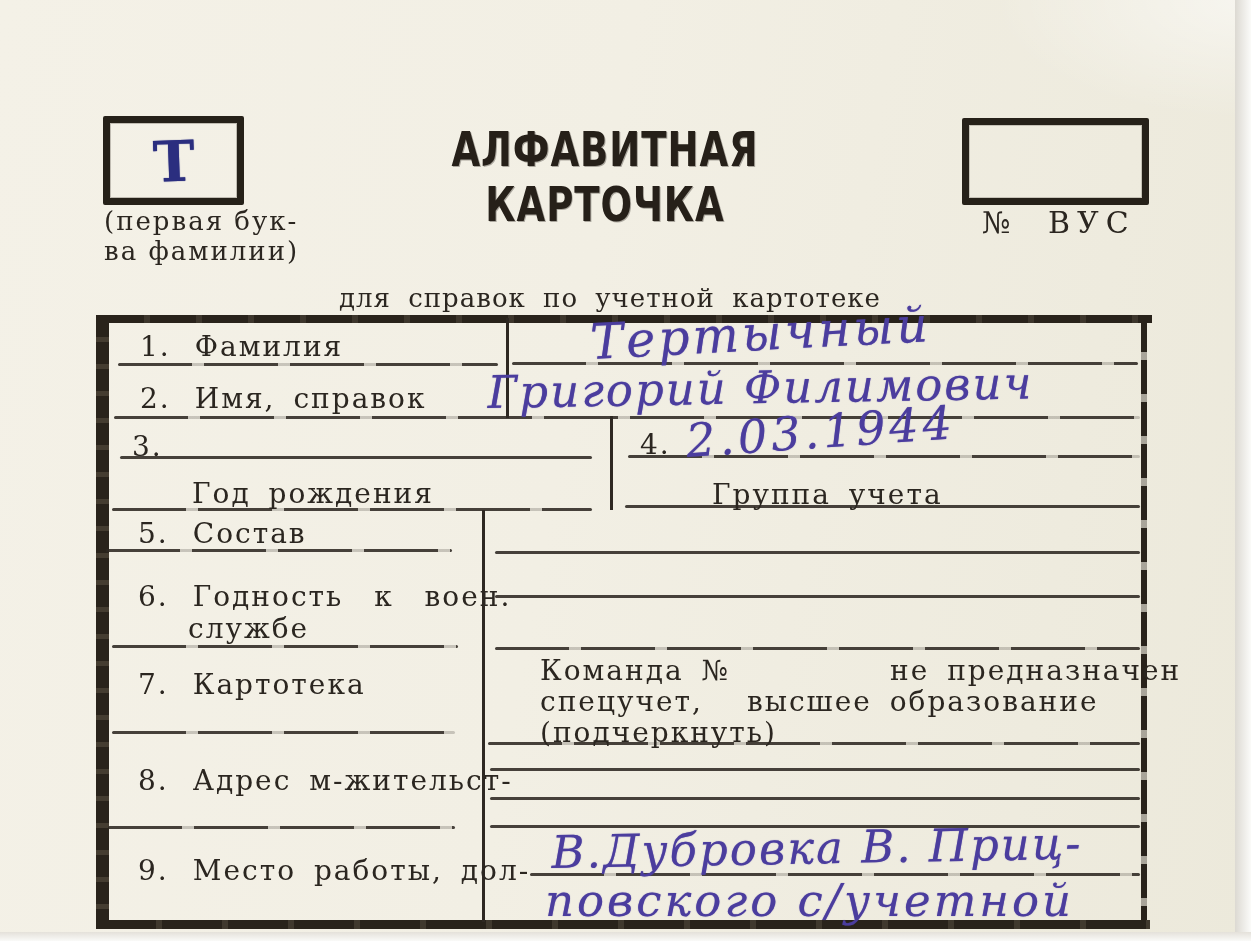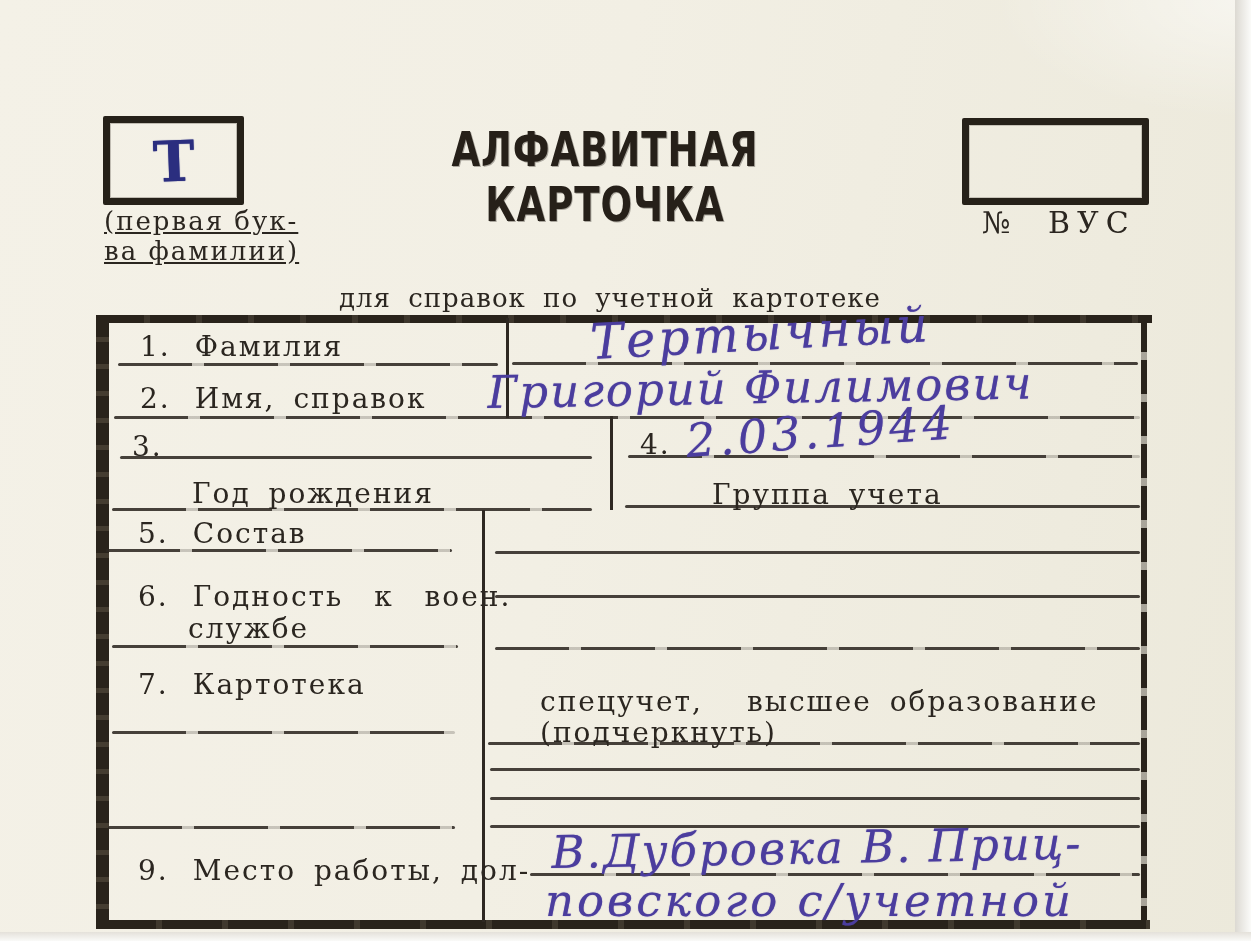--- a/index.html
+++ b/index.html
@@ -28,21 +28,21 @@
     box-shadow:inset 0 0 0 1px rgba(38,33,25,.25);
     display:flex; align-items:center; justify-content:center;
   }
   .letter-box .letter {
     font-family:"DejaVu Serif", serif; font-weight:bold; font-size:56px;
     color:#2b2e7f; transform:rotate(-2deg); line-height:1;
     text-shadow:0 0 1px #2b2e7f;
   }
   .letter-caption {
     position:absolute; left:104px; top:206px; font-size:26px; line-height:30px;
-    letter-spacing:2px; color:#2b2620;text-decoration:underline;
+    letter-spacing:2px; color:#2b2620;
   }
   .title {
     position:absolute; left:355px; top:122px; width:500px; text-align:center;
     font-family:"DejaVu Sans", sans-serif; font-weight:bold; font-size:39px;
     letter-spacing:1px; word-spacing:16px; color:#262019;
     transform:scale(.95,1.22); transform-origin:center top;
     text-shadow:1px 1px 0 rgba(38,32,25,.35);
   }
   .vus-box {
     position:absolute; left:962px; top:118px; width:187px; height:87px;
@@ -150,24 +150,30 @@
   <div class="lbl" style="left:138px;top:517px">
     <span class="num">5.</span><span>Состав</span>
   </div>
   <div class="lbl wide" style="left:138px;top:580px">
     <span class="num">6.</span><span>Годность к воен.</span>
   </div>
   <div class="lbl" style="left:188px;top:612px">службе</div>
   <div class="lbl" style="left:138px;top:668px">
     <span class="num">7.</span><span>Картотека</span>
   </div>
+  <div class="lbl" style="left:138px;top:764px">
+    <span class="num">8.</span><span>Адрес м-жительст-</span>
+  </div>
   <div class="lbl" style="left:138px;top:854px">
     <span class="num">9.</span><span>Место работы, дол-</span>
   </div>
 
+  <div class="lbl" style="left:540px;top:654px">
+    <span>Команда №</span><span style="display:inline-block;width:160px"></span><span>не предназначен</span>
+  </div>
   <div class="lbl" style="left:540px;top:685px">
     <span>спецучет,</span><span style="display:inline-block;width:44px"></span><span>высшее образование</span>
   </div>
   <div class="lbl" style="left:540px;top:716px">(подчеркнуть)</div>
 
   <div class="hw hw-surname">Тертычный</div>
   <div class="hw hw-name">Григорий Филимович</div>
   <div class="hw hw-date">2.03.1944</div>
   <div class="hw hw-work1">В.Дубровка В. Приц-</div>
   <div class="hw hw-work2">повского с/учетной</div>

